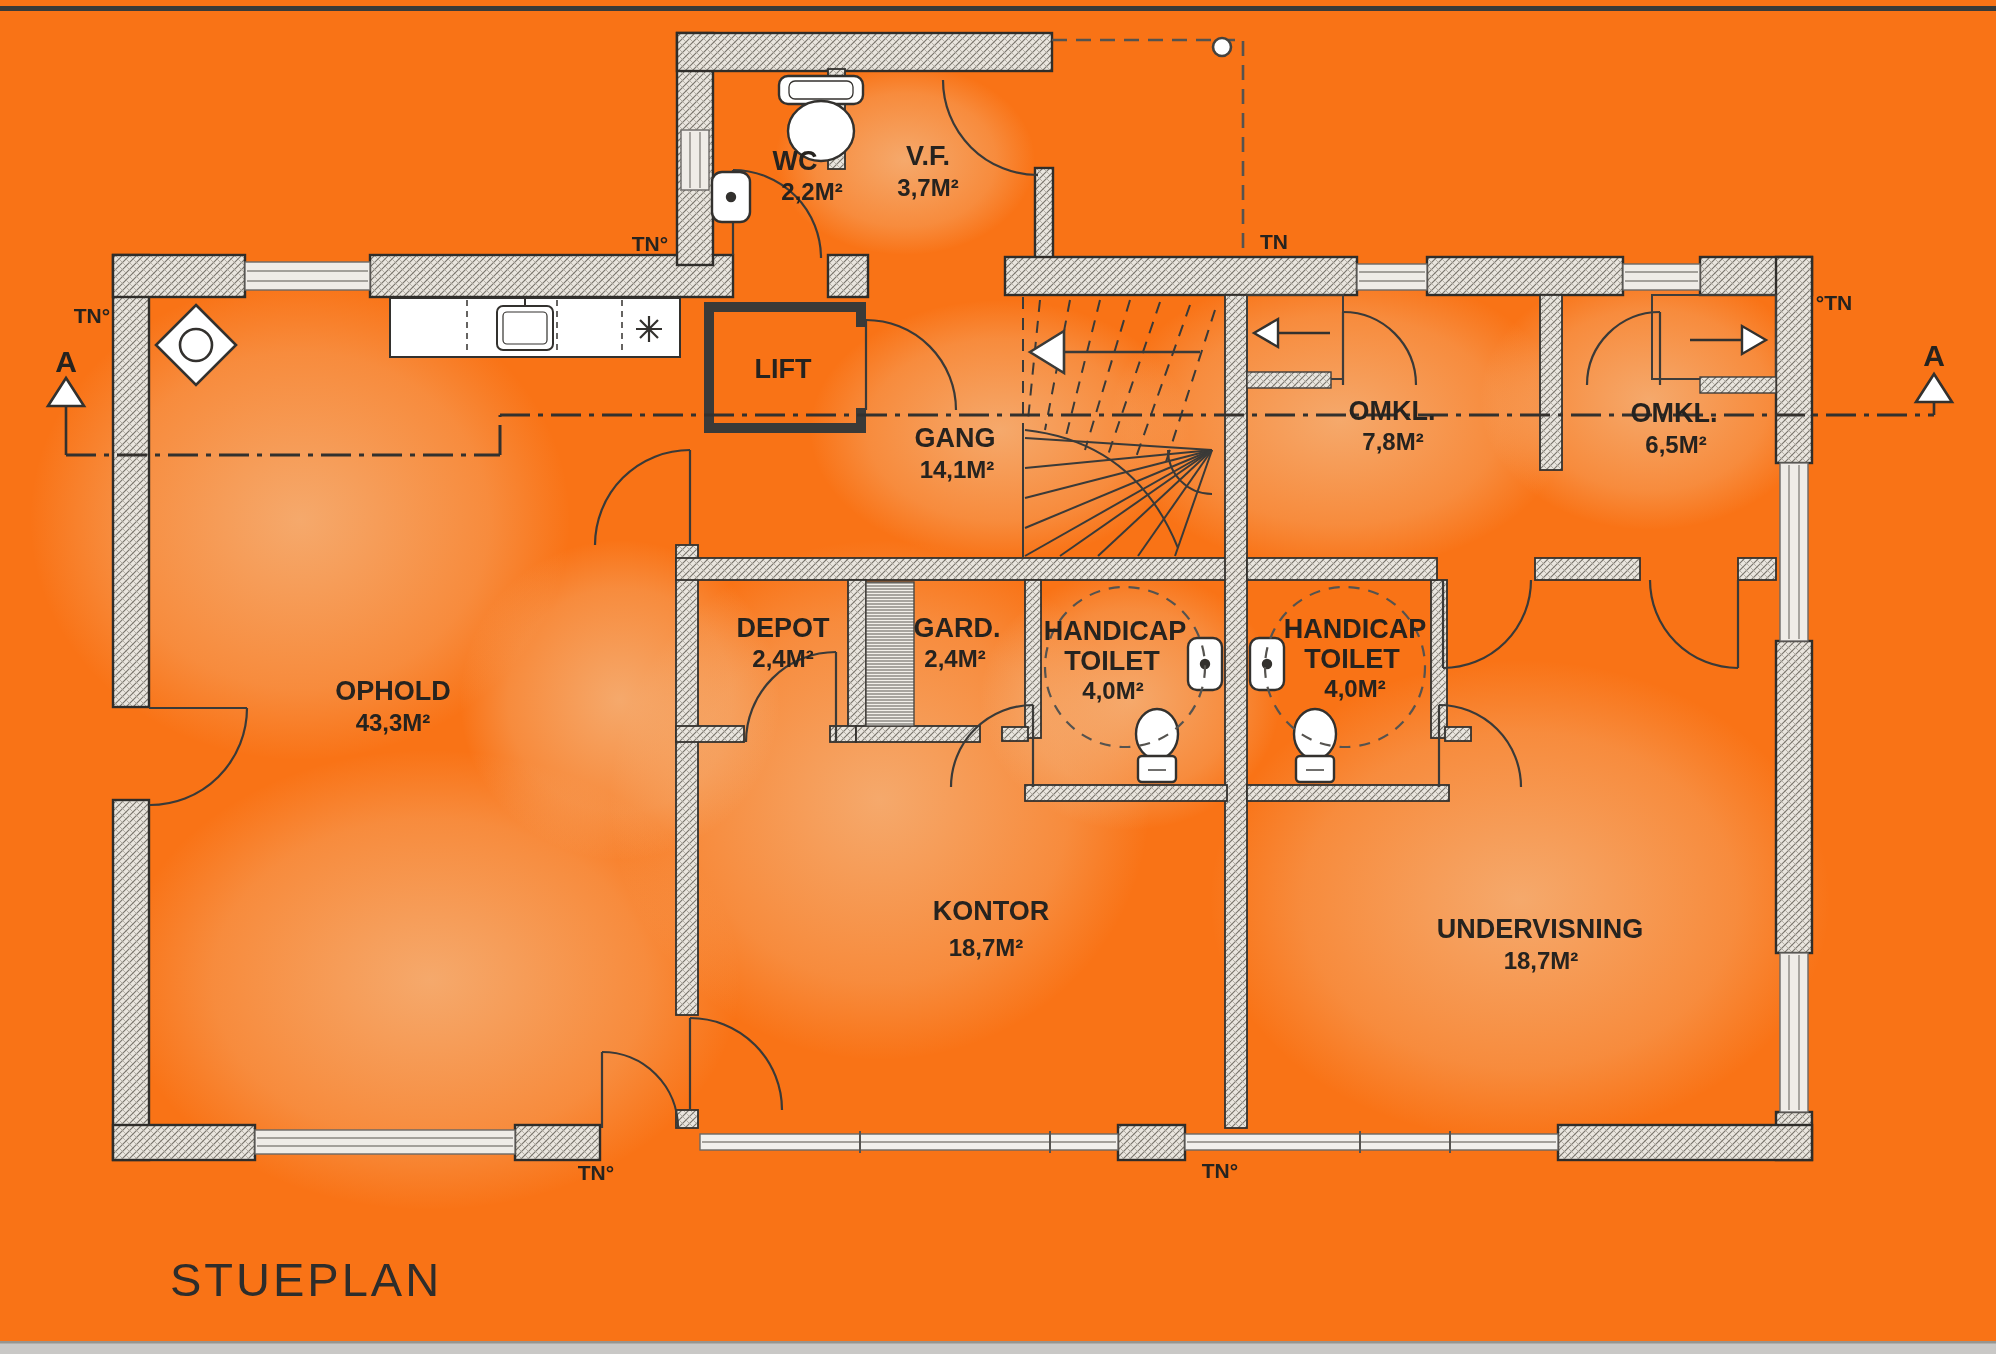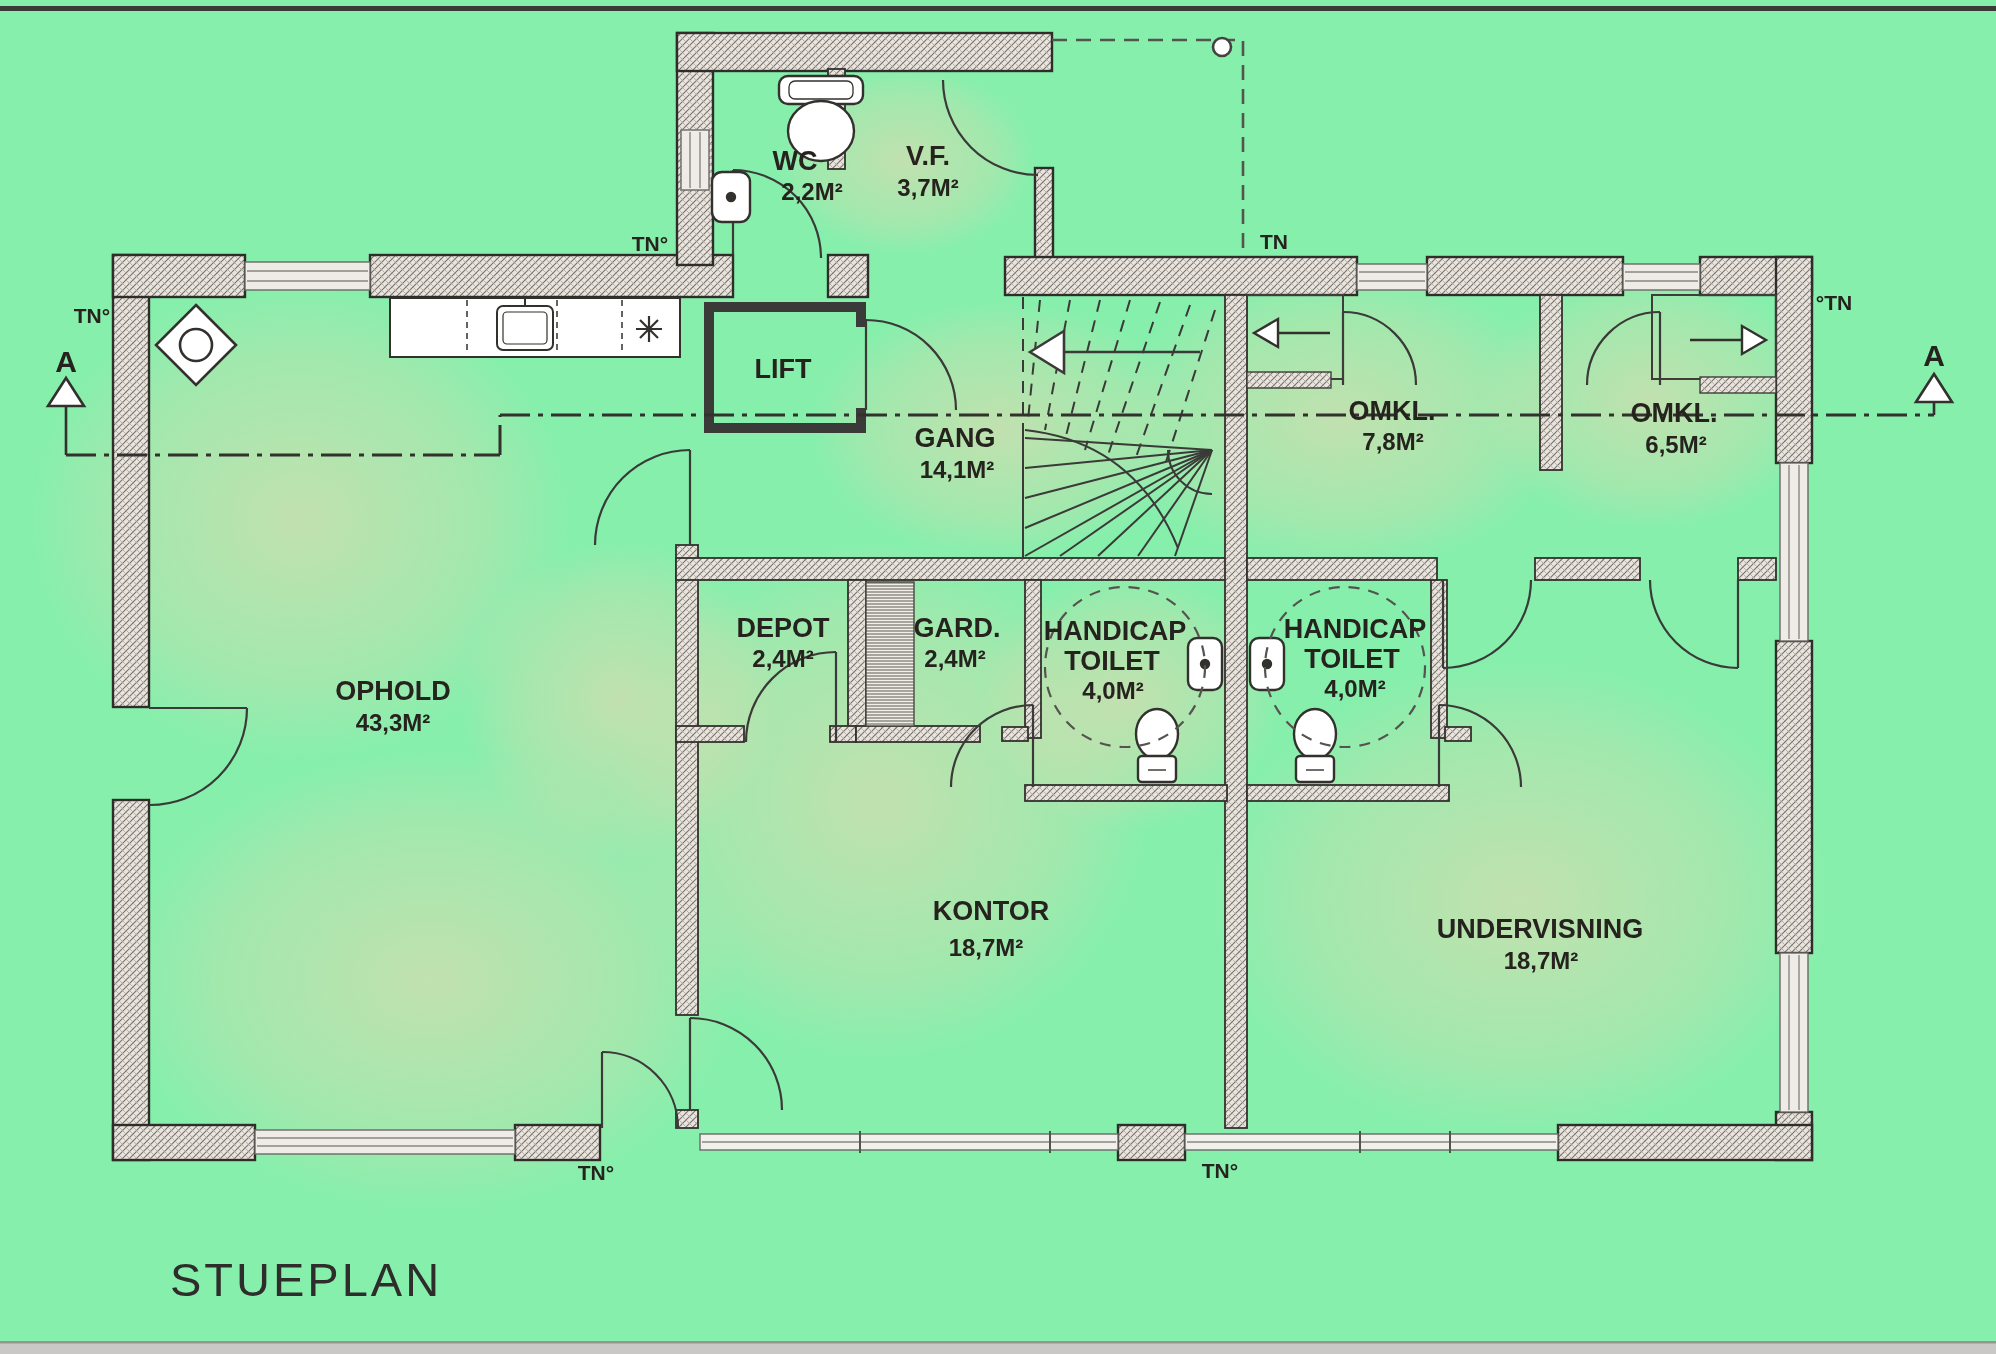--- a/index.html
+++ b/index.html
@@ -1,16 +1,16 @@
 <!DOCTYPE html>
 <html><head>
 <meta charset="utf-8">
 <style>
   html,body{margin:0;padding:0;background:#ffffff;}
-  .page{position:relative;width:1996px;height:1354px;background:#86efac;overflow:hidden;
+  .page{position:relative;width:1996px;height:1354px;background:#f97316;overflow:hidden;
         font-family:"Liberation Sans",sans-serif;}
   svg{position:absolute;left:0;top:0;}
   text{font-family:"Liberation Sans",sans-serif;}
   .rm{font-weight:700;font-size:27px;fill:#26231f;}
   .ar{font-weight:700;font-size:24px;fill:#26231f;}
   .mk{font-weight:700;font-size:21px;fill:#26231f;}
   .sec{font-weight:700;font-size:30px;fill:#26231f;}
   .title{font-weight:400;font-size:47px;letter-spacing:3px;fill:#2e2d2b;}
 </style>
 </head>

